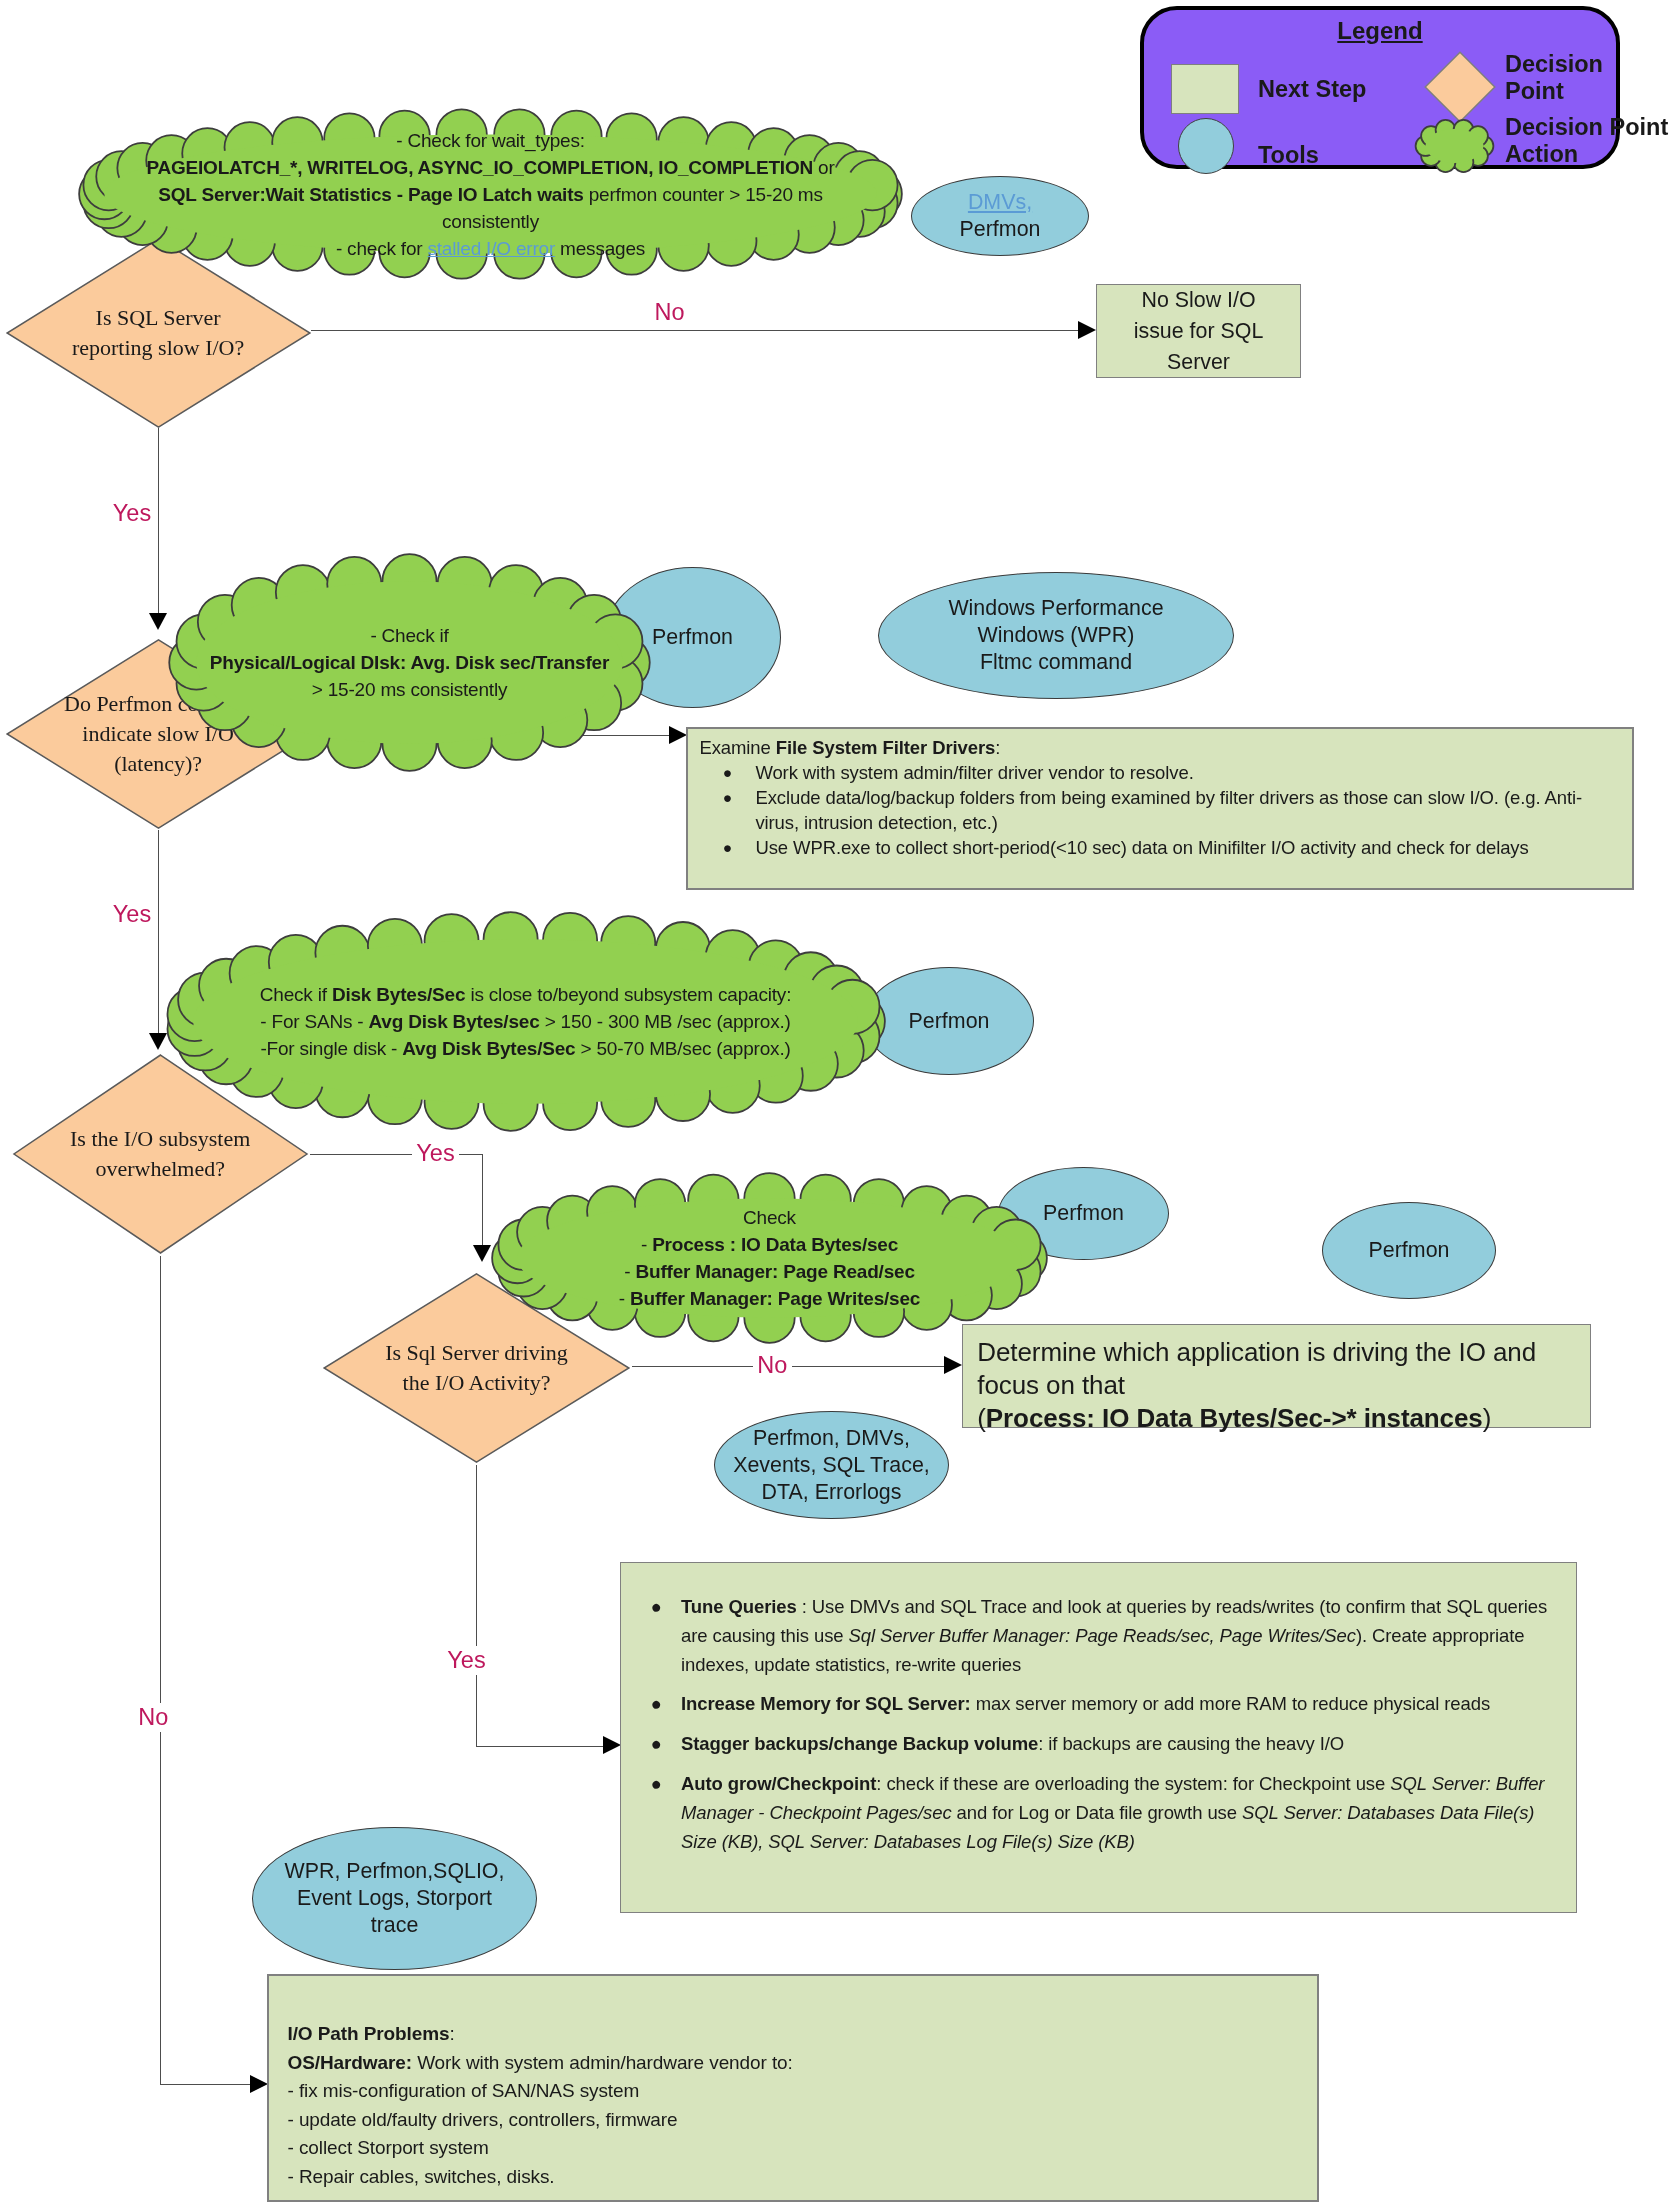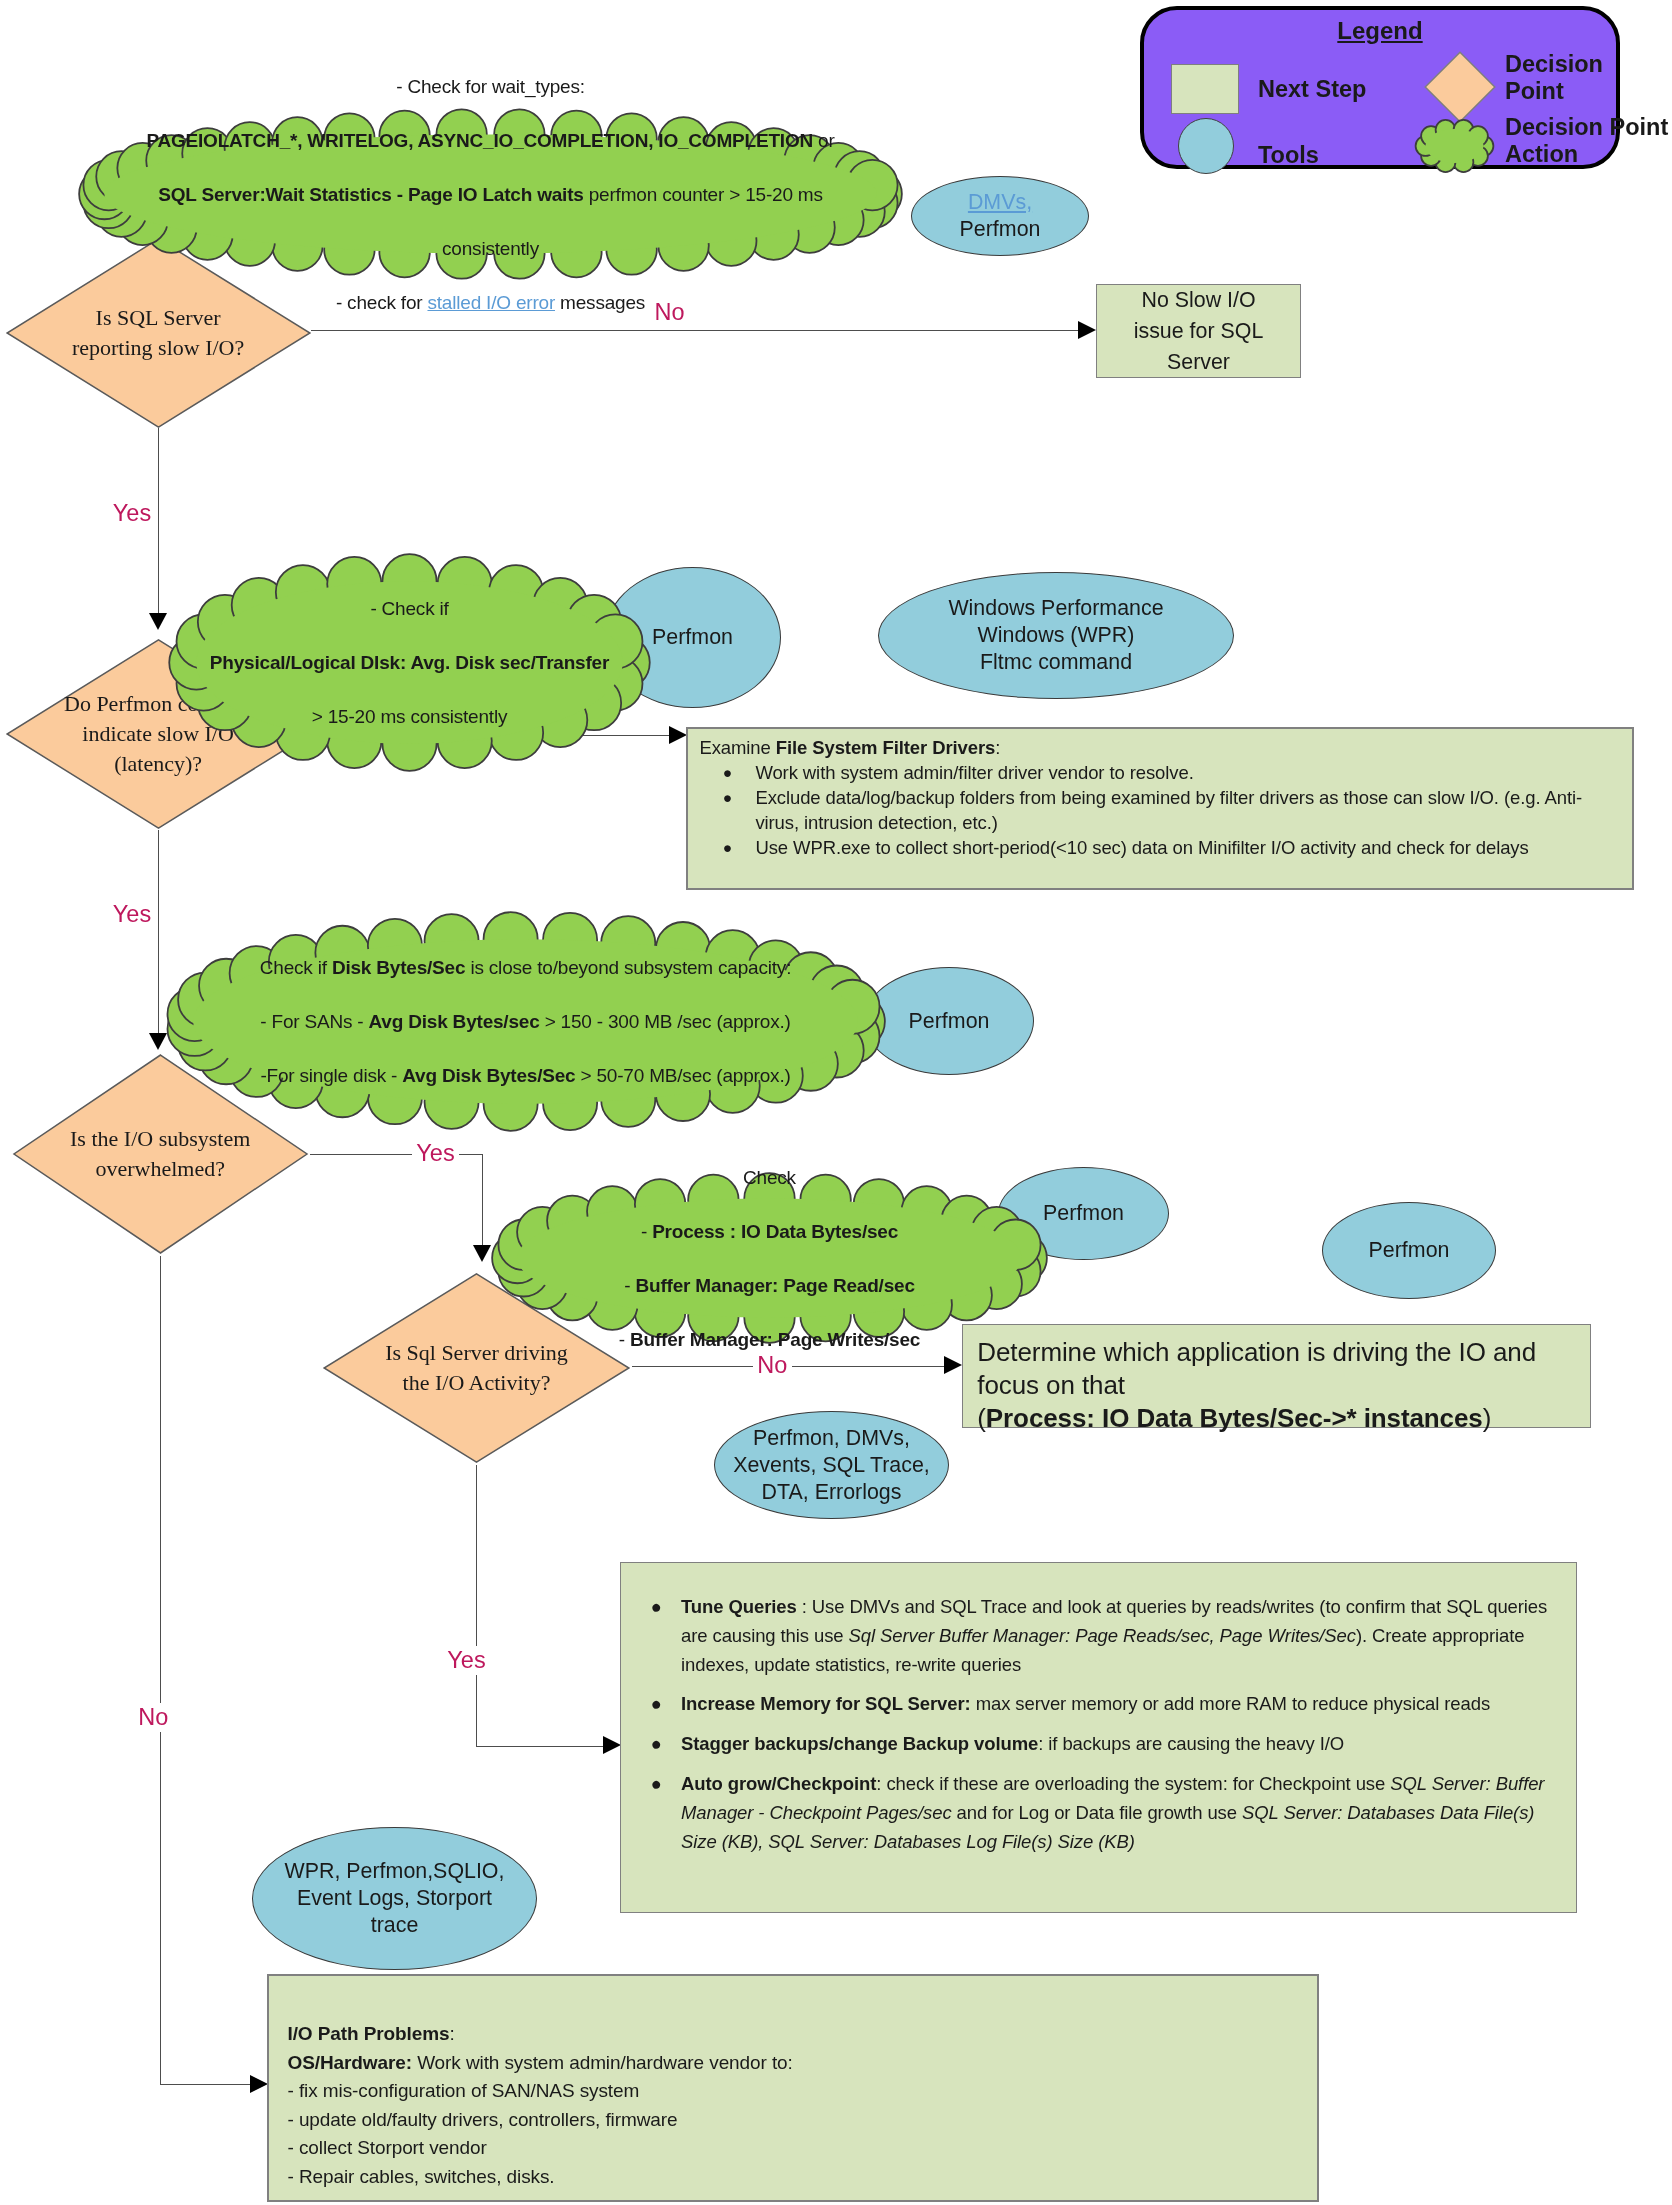--- a/index.html
+++ b/index.html
@@ -18,21 +18,21 @@
   .node-box{position:absolute;background:#D7E4BD;border:2.1px solid #808080;box-sizing:border-box;}
   .ellipse{position:absolute;background:#92CDDC;border:1.4px solid #3a3a3a;border-radius:50%;
            box-sizing:border-box;display:flex;flex-direction:column;align-items:center;justify-content:center;
            text-align:center;font-size:21.4px;line-height:27px;}
   .diamond{position:absolute;}
   .diamond svg{position:absolute;inset:0;width:100%;height:100%;}
   .diamond .dtext{position:absolute;inset:0;display:flex;align-items:center;justify-content:center;
            text-align:center;font-family:"Liberation Serif",serif;font-size:22px;line-height:30px;padding:0 50px;}
   .cloud{position:absolute;}
   .cloud .cloud-text{position:absolute;inset:0;display:flex;flex-direction:column;align-items:center;
-           justify-content:center;text-align:center;font-size:19px;line-height:27px;letter-spacing:-0.2px;z-index:2;gap:27px;}
+           justify-content:center;text-align:center;font-size:19px;line-height:27px;letter-spacing:-0.2px;z-index:2;}
   .b{font-weight:bold;}
   .i{font-style:italic;}
   .lnk{color:#5B9BD5;text-decoration:underline;cursor:pointer;}
   .rl{display:block;}
   
   .centerbox{display:flex;flex-direction:column;align-items:center;justify-content:center;
              text-align:center;font-size:21.4px;line-height:31px;}
   #filter-box{font-size:18.5px;line-height:25px;padding:5.7px 11.4px;letter-spacing:-0.1px;}
   .fb-row{display:flex;}
   .fb-dot{width:56px;text-align:center;flex:0 0 56px;font-size:15.7px;}
@@ -161,21 +161,21 @@
         </div>
     </div>
   </div>
 
   <div class="node-box" id="iopath-box" style="left:267px;top:1974px;width:1052px;height:228px;">
     <div>
         <div class="rl"><span class="b">I/O Path Problems</span><span>:</span></div>
         <div class="rl"><span class="b">OS/Hardware:</span><span> Work with system admin/hardware vendor to:</span></div>
         <div class="rl"><span> - fix mis-configuration of SAN/NAS system</span></div>
         <div class="rl"><span> - update old/faulty drivers, controllers, firmware</span></div>
-        <div class="rl"><span> - collect Storport vendor</span></div>
+        <div class="rl"><span> - collect Storport system</span></div>
         <div class="rl"><span> - Repair cables, switches, disks.</span></div>
       </div>
   </div>
 
   <div class="diamond" style="left:3.6px;top:237px;width:309px;height:192px;">
     <svg viewBox="0 0 100 100" preserveAspectRatio="none">
         <polygon points="50,1 99,50 50,99 1,50" fill="#FBCB9C" stroke="#5a5a5a" stroke-width="1.5" vector-effect="non-scaling-stroke"></polygon>
       </svg>
     <div class="dtext">Is SQL Server reporting slow I/O?</div>
   </div>

